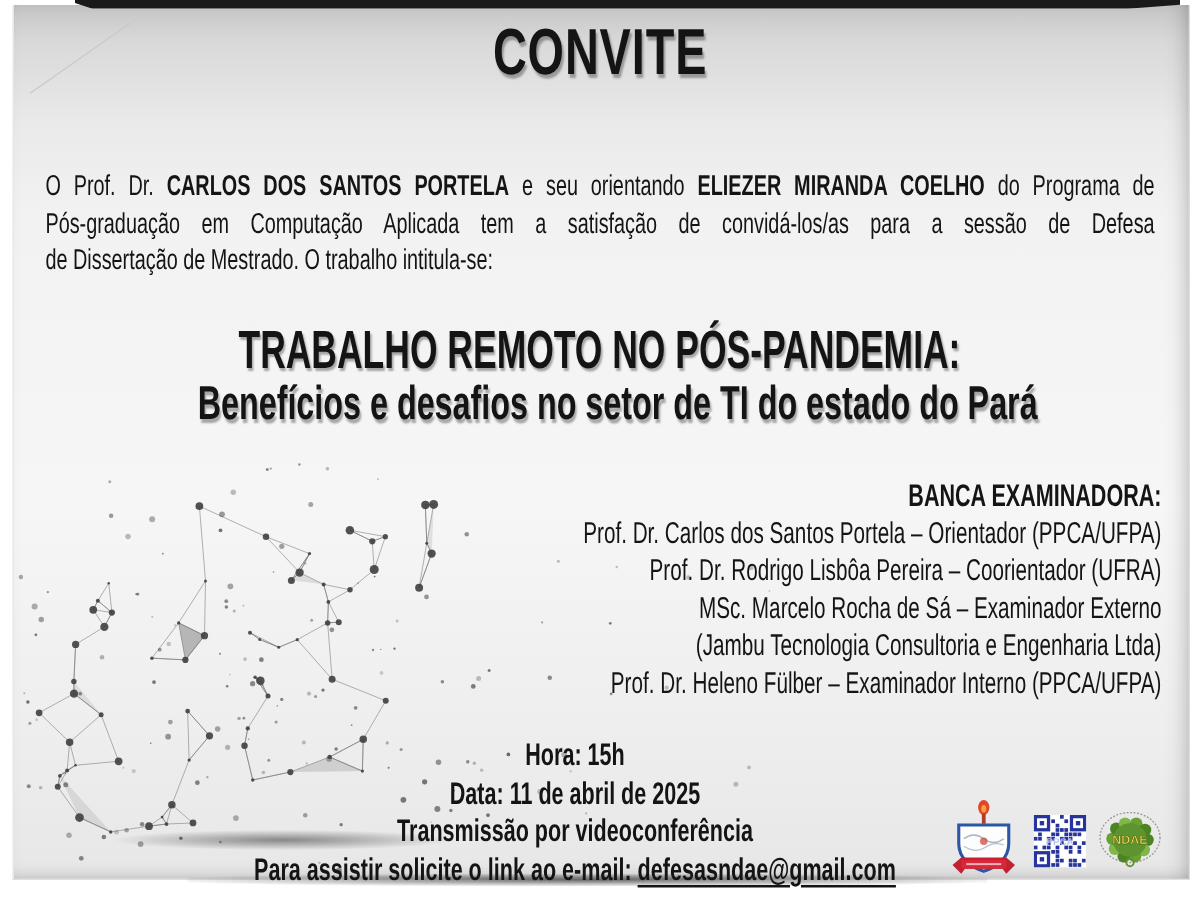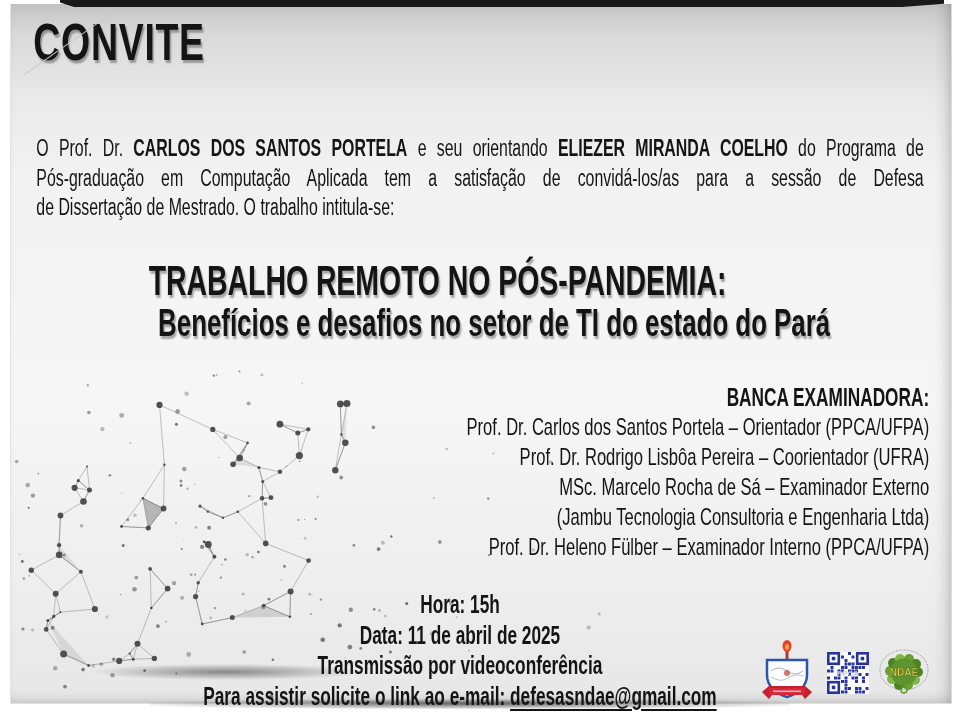--- a/index.html
+++ b/index.html
@@ -12,21 +12,21 @@
     box-shadow:inset -10px 0 18px -10px rgba(0,0,0,.28), inset 0 -8px 14px -8px rgba(0,0,0,.18);z-index:0}
   .top-strip{position:absolute;top:0;left:60px;right:16px;height:7px;background:#191919;
     clip-path:polygon(0 0,100% 0,100% 55%,calc(100% - 42px) 100%,14px 100%,0 35%);z-index:6}
   .corner-line{position:absolute;left:14px;top:42px;width:112px;height:1px;background:#c9c9c9;transform:rotate(-35deg);z-index:6}
   .net{position:absolute;left:0;top:358px;width:660px;height:350px;z-index:1;pointer-events:none}
   .globe-shadow{position:absolute;left:92px;top:664px;width:268px;height:16px;
     background:radial-gradient(ellipse at 50% 50%,rgba(40,40,40,.5),rgba(40,40,40,0) 72%);z-index:1}
   .bottom-shadow{position:absolute;left:150px;right:170px;bottom:11px;height:10px;
     background:radial-gradient(ellipse at 50% 50%,rgba(10,10,10,.6),rgba(10,10,10,0) 78%);z-index:2}
   .content{position:absolute;inset:0;z-index:5}
-  .block{position:absolute;left:0;width:100%;text-align:left}
+  .block{position:absolute;left:0;width:100%;text-align:center}
   .sq{display:inline-block;transform:scaleX(var(--sx,.7));transform-origin:50% 50%;white-space:nowrap}
   .shadowed{text-shadow:2px 3px 2px rgba(0,0,0,.32)}
   .t-convite{--sx:.72;font-size:52px;font-weight:700;letter-spacing:1px}
   .t-sub{--sx:.64;font-size:37px;font-weight:700}
   .t-work1{--sx:.66;font-size:43px;font-weight:700}
   .t-work2{--sx:.68;font-size:38px;font-weight:700}
   .wide{position:absolute;width:1390px;left:50%;margin-left:-695px;transform:scaleX(.69);transform-origin:50% 0}
   .intro{top:134px;font-size:23px;line-height:29.5px;padding:0 52px}
   .jline{text-align:justify;text-align-last:justify}
   .lline{text-align:left}

